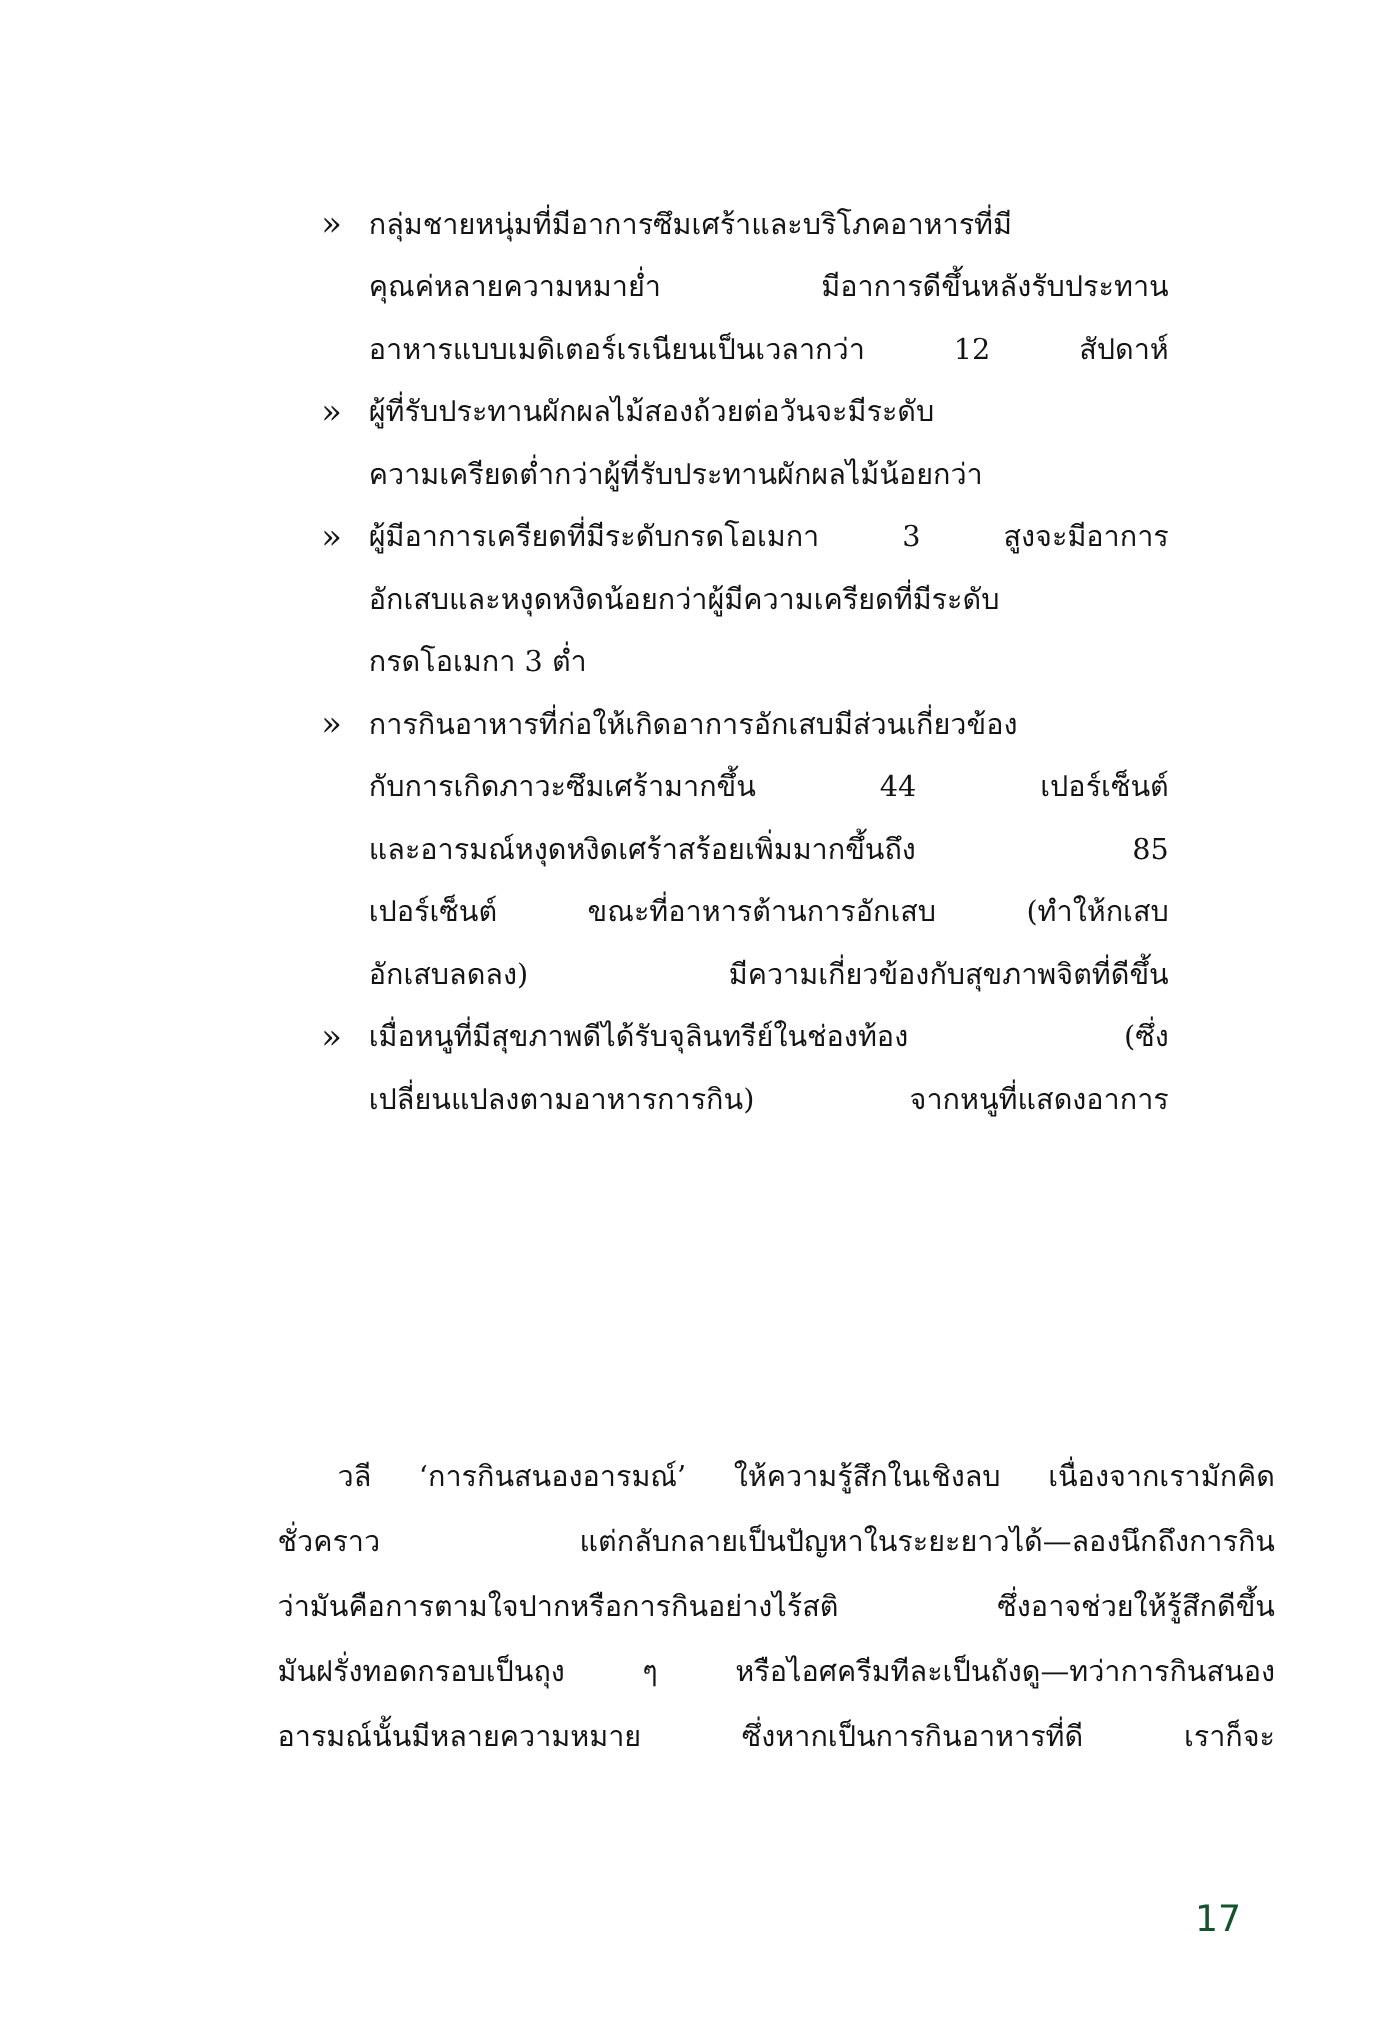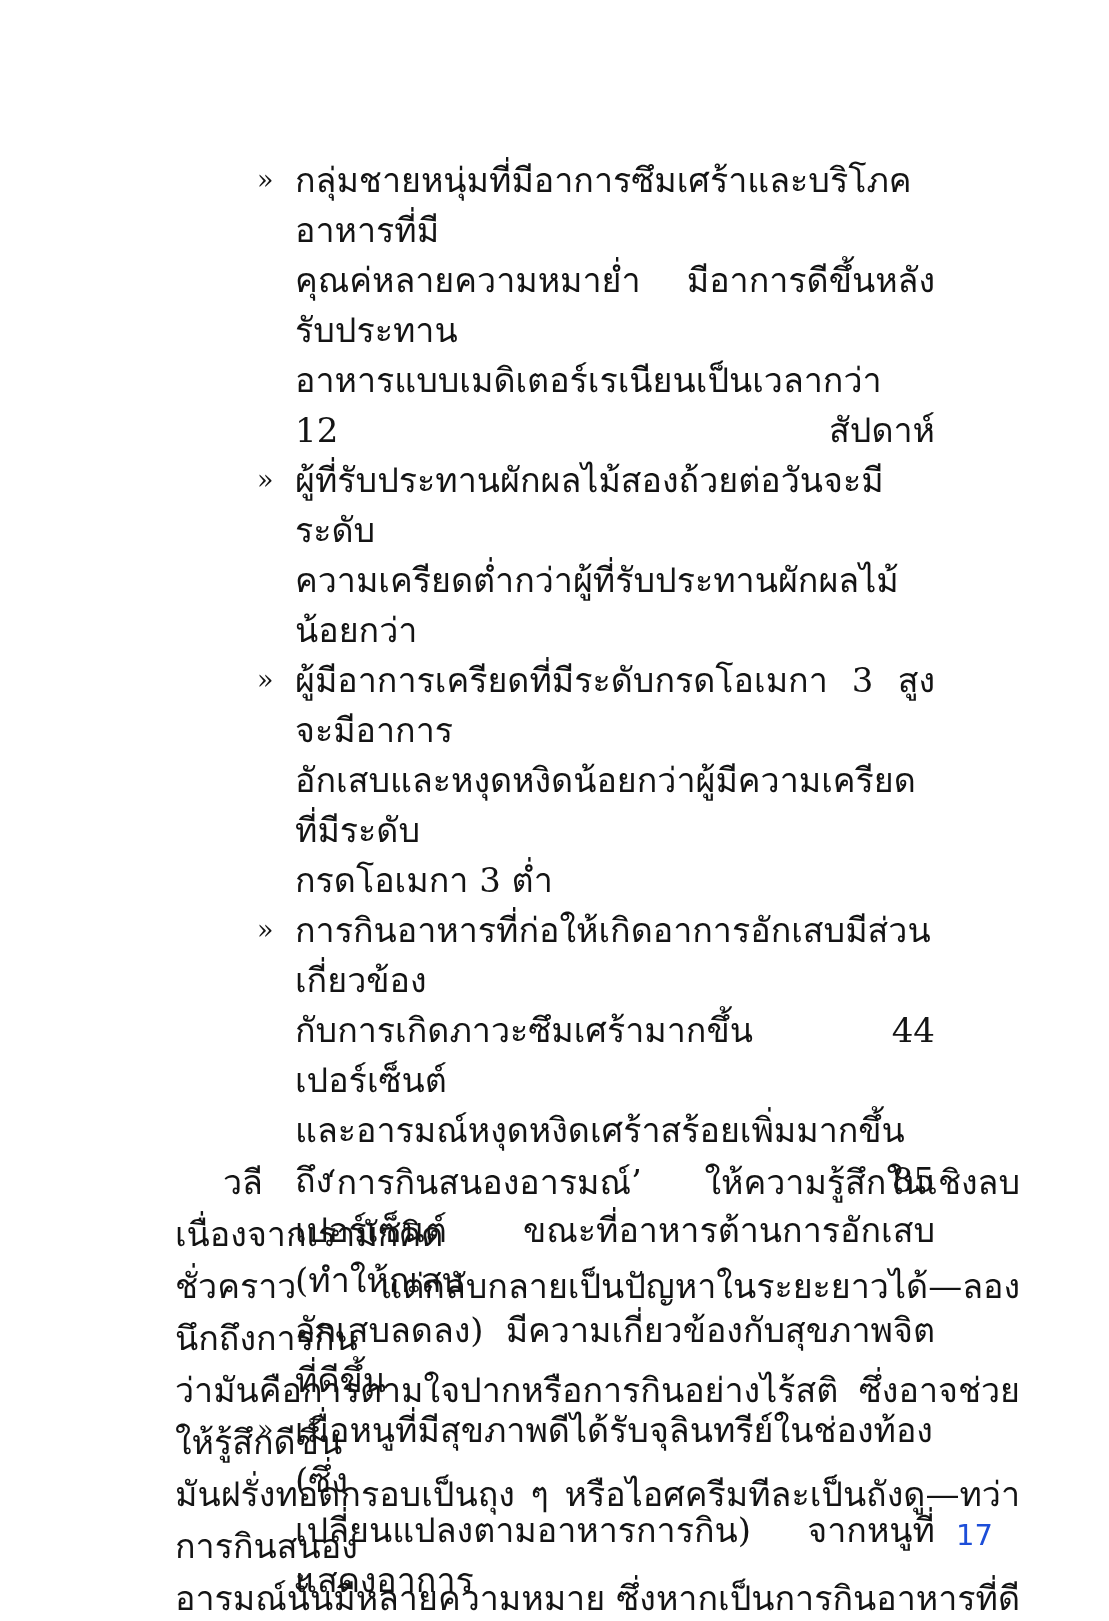--- a/index.html
+++ b/index.html
@@ -30,47 +30,48 @@
     flex: 0 0 38px;
     width: 38px;
     font-size: 27px;
     line-height: 50px;
     color: #141414;
   }
   .bullet-lines {
     width: 640px;
   }
   .line {
-    font-size: 34px;
+    font-size: 23px;
     line-height: 50px;
     white-space: normal;
   }
   .j {
     text-align: justify;
     text-align-last: justify;
   }
   .para {
     position: absolute;
     left: 175px;
     top: 1156px;
     width: 845px;
   }
   .para .line {
     line-height: 52px;
+    margin-left: 47px;
   }
   .indent {
     text-indent: 48px;
   }
   .page-number {
     position: absolute;
     left: 956px;
     top: 1518px;
     font-family: "DejaVu Sans", "Liberation Sans", sans-serif;
     font-size: 29px;
-    color: #1d4ed8;
+    color: #14532d;
   }
 </style>
 </head>
 <body>
 
 <div class="page">
 
   <div class="bullet-list">
 
     <div class="bullet">

